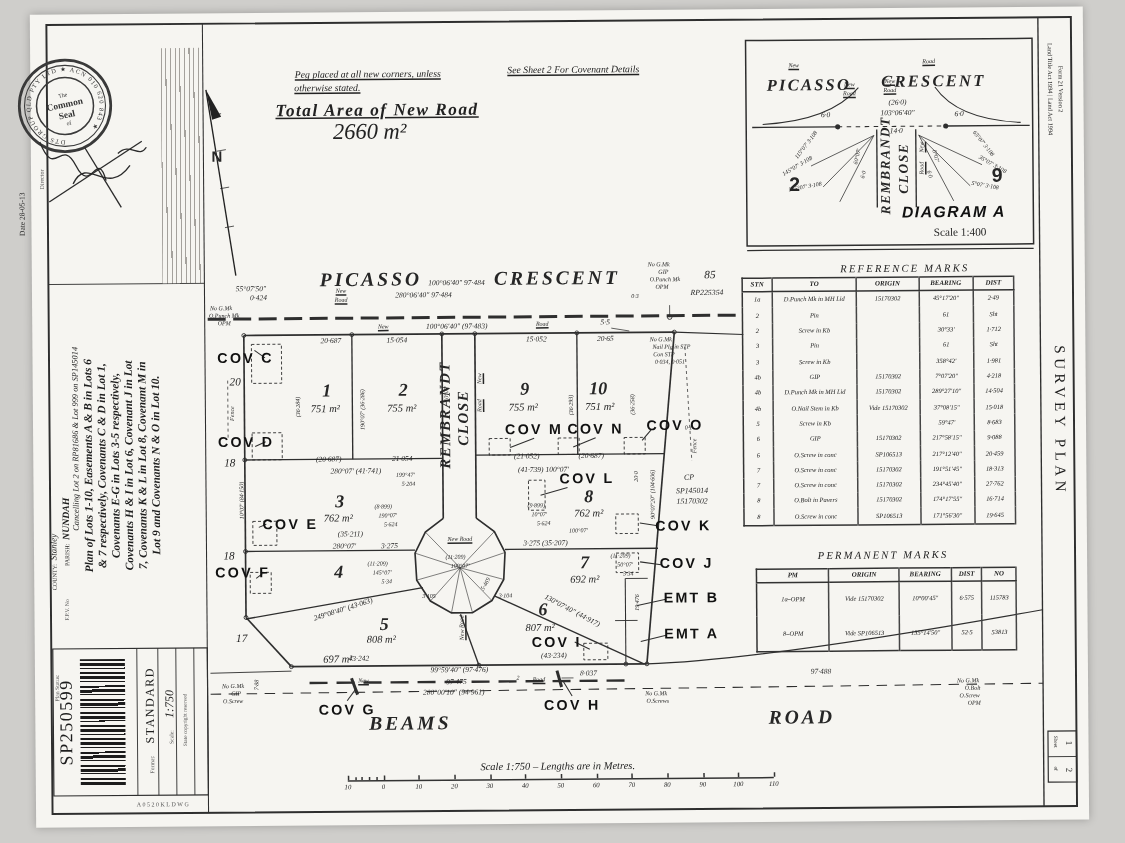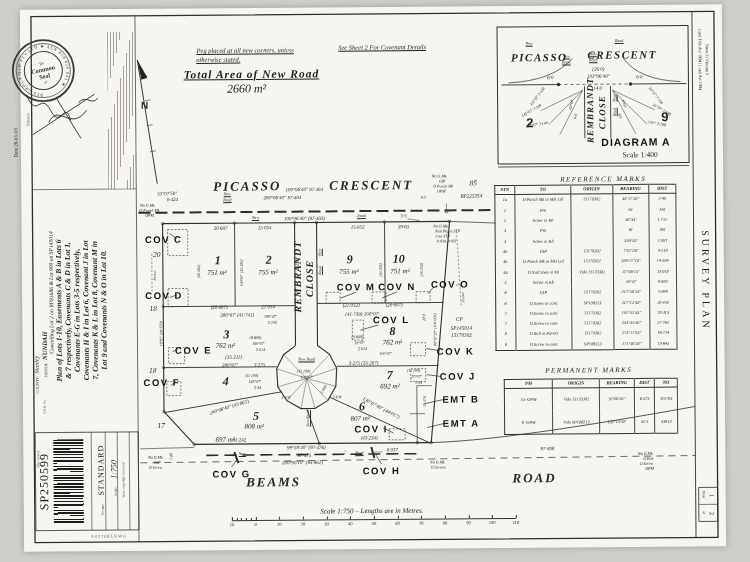--- a/index.html
+++ b/index.html
@@ -220,21 +220,21 @@
       <path d="M80,100 C88,92 94,104 99,96"></path>
     </g>
   </svg>
 
   <div class="fineprint"></div>
 
   <div class="note u" style="left:247px;top:49px;font-size:6.5px;">Peg placed at all new corners, unless</div>
   <div class="note u" style="left:220px;top:58px;font-size:6.5px;">otherwise stated.</div>
   <div class="note u" style="left:384px;top:47px;font-size:6.5px;">See Sheet 2 For Covenant Details</div>
   <div class="note u" style="left:253px;top:73px;font-size:11.5px;letter-spacing:1px;font-weight:bold;">Total Area of New Road</div>
-  <div class="note" style="left:248px;top:88px;font-size:12px;">2660 m²</div>
+  <div class="note" style="left:248px;top:88px;font-size:15px;">2660 m²</div>
 
   <div class="tbl-title" style="left:604px;top:181px;">REFERENCE MARKS</div>
   <div class="tbl-title" style="left:588px;top:372px;">PERMANENT MARKS</div>
   <table class="marks" id="ref-table" style="left:495px;top:186px;width:182px;height:166px;">
     <colgroup>
         <col style="width:11%">
         <col style="width:31%">
         <col style="width:23%">
         <col style="width:20%">
         <col style="width:15%">
@@ -524,21 +524,21 @@
       <span class="ann c-tiny" style="left: 539px; top: 98px; transform: translate(-50%, -50%) rotate(-52deg);">115°07'  3·108</span>
       <span class="ann c-tiny" style="left: 533px; top: 112px; transform: translate(-50%, -50%) rotate(-30deg);">145°07'  3·108</span>
       <span class="ann c-tiny" style="left: 538px; top: 126px; transform: translate(-50%, -50%) rotate(-10deg);">175°07'  3·108</span>
       <span class="ann c-tiny" style="left: 573px; top: 106px; transform: translate(-50%, -50%) rotate(-75deg);">60°07'</span>
       <span class="ann c-tiny" style="left: 577px; top: 118px; transform: translate(-50%, -50%) rotate(-75deg);">6·0</span>
       <span class="ann c-tiny" style="left: 657px; top: 98px; transform: translate(-50%, -50%) rotate(52deg);">65°07'  3·108</span>
       <span class="ann c-tiny" style="left: 663px; top: 112px; transform: translate(-50%, -50%) rotate(30deg);">35°07'  3·108</span>
       <span class="ann c-tiny" style="left: 658px; top: 126px; transform: translate(-50%, -50%) rotate(10deg);">5°07'  3·108</span>
       <span class="ann c-tiny" style="left: 625px; top: 106px; transform: translate(-50%, -50%) rotate(75deg);">0°07'</span>
       <span class="ann c-tiny" style="left: 621px; top: 118px; transform: translate(-50%, -50%) rotate(75deg);">6·0</span>
-      <span class="ann c-dgbold" style="left: 637px; top: 144px; transform: translate(-50%, -50%) rotate(0deg);">DIAGRAM A</span>
+      <span class="ann c-dgbold" style="left: 637px; top: 144px; transform: translate(-50%, -50%) rotate(0deg); font-style: italic;">DIAGRAM A</span>
       <span class="ann c-dgscale" style="left: 641px; top: 157px; transform: translate(-50%, -50%) rotate(0deg);">Scale 1:400</span>
       <span class="ann c-cov" style="left: 164px; top: 238px;">COV C</span>
       <span class="ann c-cov" style="left: 164px; top: 294px;">COV D</span>
       <span class="ann c-cov" style="left: 164px; top: 349px; margin-left: 29px;">COV E</span>
       <span class="ann c-cov" style="left: 161px; top: 381px;">COV F</span>
       <span class="ann c-cov" style="left: 230px; top: 473px;">COV G</span>
       <span class="ann c-cov" style="left: 380px; top: 471px;">COV H</span>
       <span class="ann c-cov" style="left: 370px; top: 429px;">COV I</span>
       <span class="ann c-cov" style="left: 457px; top: 377px;">COV J</span>
       <span class="ann c-cov" style="left: 455px; top: 352px;">COV K</span>

